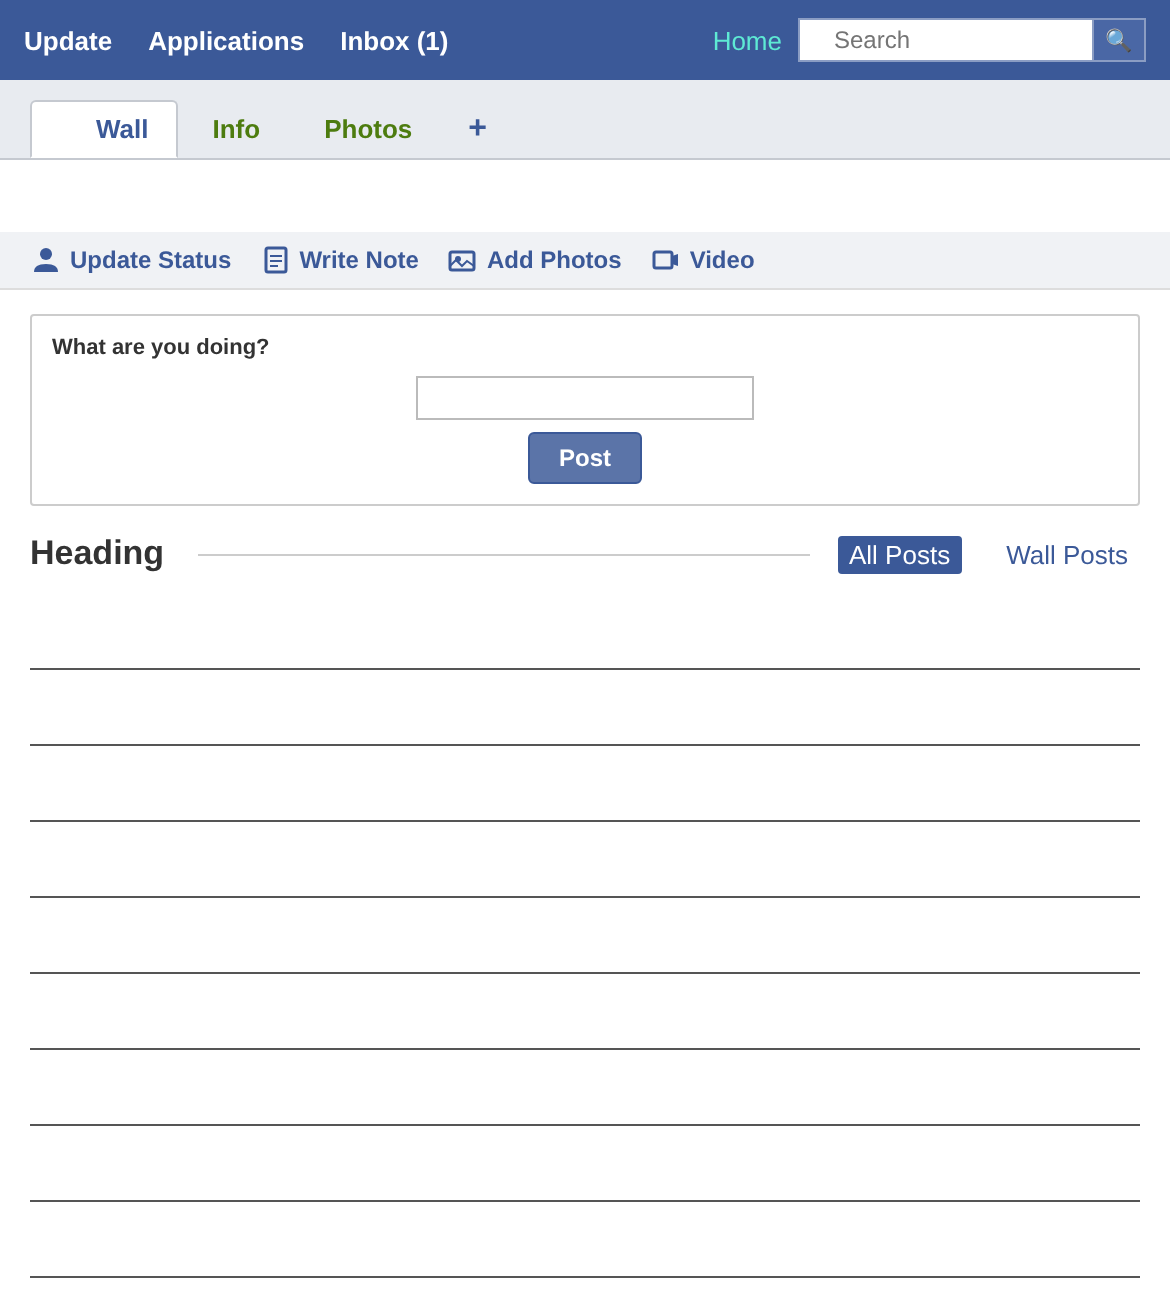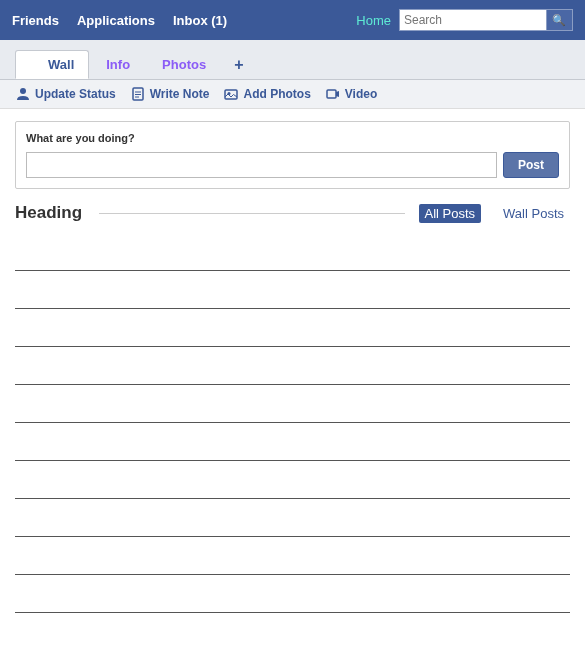--- a/index.html
+++ b/index.html
@@ -47,21 +47,21 @@
 
     .search-wrapper {
       display: flex;
       align-items: center;
     }
 
     .search-input {
       width: 148px;
       height: 22px;
       border: 1px solid #8b9dc3;
-      padding: 2px 4px;
+      padding: 2px 17px;
       font-size: 12px;
       outline: none;
       color: #999;
     }
 
     .search-btn {
       width: 26px;
       height: 22px;
       background: #4a67a5;
       border: 1px solid #8b9dc3;
@@ -89,21 +89,21 @@
       align-items: flex-end;
       gap: 2px;
     }
 
     .tab {
       padding: 6px 14px 6px 14px;
       font-size: 13px;
       cursor: pointer;
       border: 1px solid transparent;
       background: transparent;
-      color: #8b5cf6;
+      color: #4d7c0f;
       font-weight: bold;
       border-radius: 3px 3px 0 0;
     }
 
     .tab.active {
       background: #fff;
       border: 1px solid #c5c9d0;
       border-bottom-color: #fff;
       color: #3b5998;
       padding-left: 32px;
@@ -118,20 +118,21 @@
     }
 
     
     .action-bar {
       background: #f0f2f5;
       border-bottom: 1px solid #ddd;
       padding: 6px 15px;
       display: flex;
       align-items: center;
       gap: 14px;
+      margin-top: 36px;
     }
 
     .action-item {
       display: flex;
       align-items: center;
       gap: 4px;
       color: #3b5998;
       font-size: 12px;
       font-weight: bold;
       cursor: pointer;
@@ -164,20 +165,21 @@
       font-size: 11px;
       font-weight: bold;
       color: #333;
       margin-bottom: 8px;
     }
 
     .status-input-row {
       display: flex;
       gap: 6px;
       align-items: center;
+      flex-direction: column;
     }
 
     .status-input {
       flex: 1;
       height: 26px;
       border: 1px solid #bbb;
       padding: 3px 6px;
       font-size: 12px;
       outline: none;
       background: #fff;
@@ -247,21 +249,21 @@
       height: 38px;
       border-bottom: 1px solid #555;
       width: 100%;
     }
   </style>
 </head>
 <body>
 
 <div class="top-nav">
   <div class="nav-links">
-    <span class="nav-link">Friends</span>
+    <span class="nav-link">Update</span>
     <span class="nav-link">Applications</span>
     <span class="nav-link">Inbox (1)</span>
   </div>
   <span class="nav-home">Home</span>
   <div class="search-wrapper">
     <input class="search-input" type="text" placeholder="Search" style="">
     <button class="search-btn">
       <span class="search-btn-icon">🔍</span>
     </button>
   </div>

